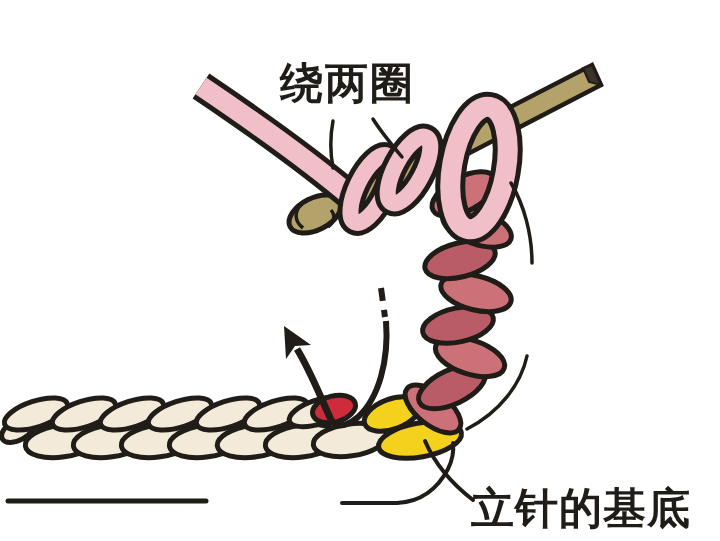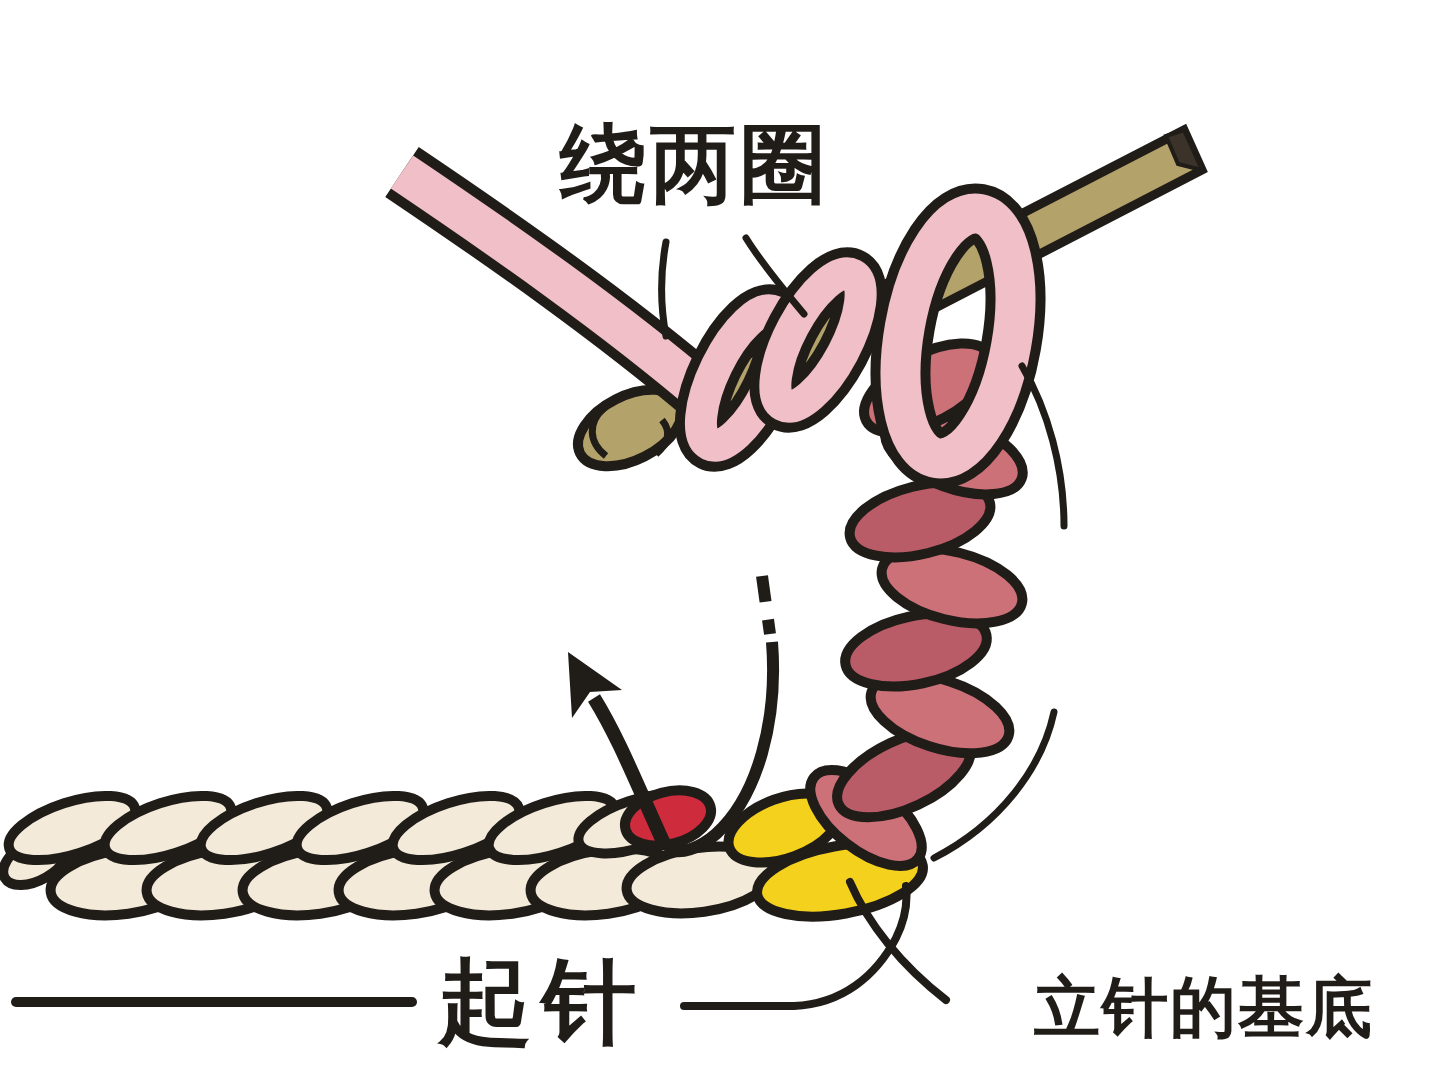--- a/index.html
+++ b/index.html
@@ -11,21 +11,21 @@
   .stage{position:absolute;inset:0;width:696px;height:541px;border-radius:13px;}
   svg{position:absolute;left:0;top:0;}
   .label{
     position:absolute;color:var(--ink,#201c18);
     font-weight:600;line-height:1;white-space:nowrap;
     font-family:"Liberation Sans","DejaVu Sans",sans-serif;
   }
   .label-wrap-twice{left:280px;top:62px;font-size:43px;letter-spacing:2px;}
   .label-chain-four{left:508px;top:288px;font-size:41px;letter-spacing:1px;}
   .label-cast-on{left:219px;top:477px;font-size:47px;letter-spacing:5px;}
-  .label-chain-base{left:471px;top:487px;font-size:33px;letter-spacing:1px;margin-left:46px;}
+  .label-chain-base{left:471px;top:487px;font-size:43px;letter-spacing:1px;}
 </style>
 </head>
 <body>
 
 <div class="stage">
 
   <svg width="720" height="541" viewBox="0 0 720 541">
 
     <g fill="var(--foundation-cream)" stroke="var(--ink)" stroke-width="5">
       <ellipse cx="18" cy="430" rx="18" ry="10" transform="rotate(-30 18 430)"></ellipse>
@@ -107,15 +107,14 @@
       <path d="M373,119 C381,132 392,145 402,157"></path>
       <path d="M511,183 C524,205 532,234 532,263"></path>
       <path d="M527,356 C521,384 500,412 467,429"></path>
       <path d="M8,501 L206,501" stroke-width="5"></path>
       <path d="M342,503 L397,503 C421,502 438,488 448,469 C452,461 454,452 453,443" stroke-width="4"></path>
       <path d="M425,441 C434,462 451,483 473,500" stroke-width="4"></path>
     </g>
   </svg>
 
   <div class="label label-wrap-twice">绕两圈</div>
-  <div class="label label-cast-on">起针</div>
   <div class="label label-chain-base">立针的基底</div>
 </div>
 
 </body></html>

